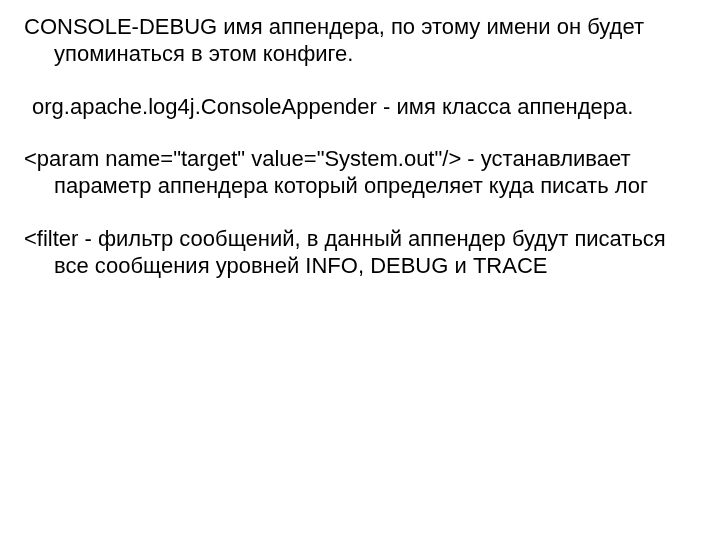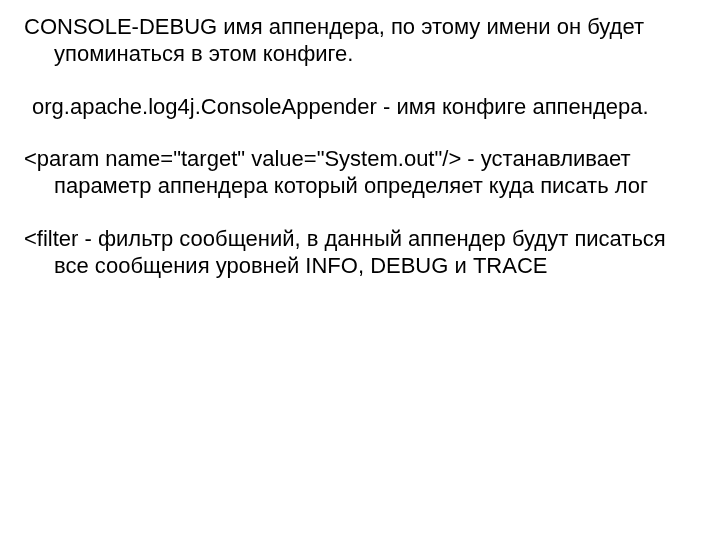--- a/index.html
+++ b/index.html
@@ -32,16 +32,16 @@
   }
   .last {
     margin-bottom: 16px;
   }
 </style>
 </head>
 <body>
 
 <div class="slide">
   <p class="para">CONSOLE-DEBUG имя аппендера, по этому имени он будет  упоминаться в этом конфиге.</p>
-  <p class="para2">org.apache.log4j.ConsoleAppender - имя конфиге аппендера.</p>
+  <p class="para2">org.apache.log4j.ConsoleAppender - имя класса аппендера.</p>
   <p class="para">&lt;param name="target" value="System.out"/&gt; - устанавливает параметр аппендера который определяет куда писать лог</p>
   <p class="para last">&lt;filter - фильтр сообщений, в данный аппендер будут писаться все сообщения уровней INFO, DEBUG и TRACE</p>
 </div>
 
 </body></html>

